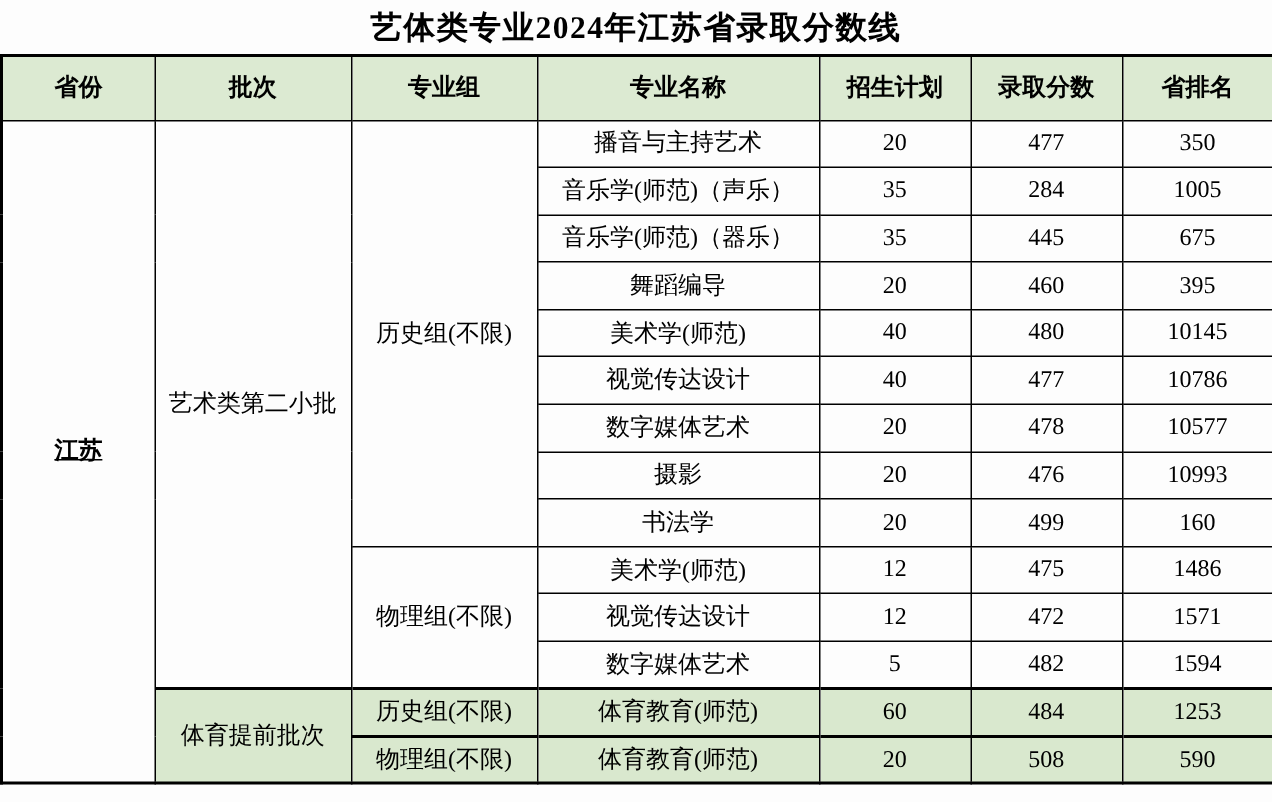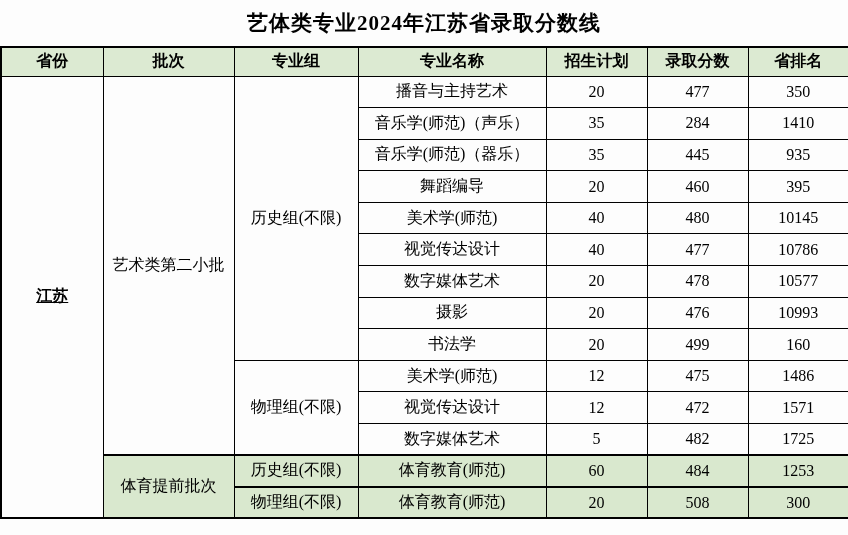--- a/index.html
+++ b/index.html
@@ -9,21 +9,21 @@
     color: #000;
     width: 848px;
   }
   .page {
     width: 848px;
     height: 535px;
     background: #fdfdfd;
     overflow: hidden;
   }
   .title-bar {
-    height: 46px;
+    height: 36px;
     display: flex;
     align-items: center;
     justify-content: center;
   }
   .title-bar .title-text {
     font-size: 21px;
     font-weight: bold;
     letter-spacing: 1px;
   }
   table.score-table {
@@ -35,21 +35,21 @@
   table.score-table th,
   table.score-table td {
     border: 1px solid var(--border-color, #000);
     text-align: center;
     vertical-align: middle;
     padding: 0 2px;
     font-size: 16px;
     overflow: hidden;
     white-space: nowrap;
   }
-  thead tr { height: 29px; border-radius: 11px; }
+  thead tr { height: 43px; border-radius: 11px; }
   thead th {
     background: var(--header-bg, #dcead2);
     font-weight: bold;
     font-size: 17px;
   }
   tbody tr { height: 31.6px; }
   td.bold { font-weight: bold; font-size: 17px; text-decoration: underline; }
   tr.highlight td { background: var(--highlight-bg, #d9e8ce); }
   tr.highlight td { border-top-width: 2px; }
 </style>
@@ -90,27 +90,27 @@
         <td rowspan="9">历史组(不限)</td>
         <td>播音与主持艺术</td>
         <td>20</td>
         <td>477</td>
         <td>350</td>
       </tr>
       <tr>
         <td>音乐学(师范)（声乐）</td>
         <td>35</td>
         <td>284</td>
-        <td>1410</td>
+        <td>1005</td>
       </tr>
       <tr>
         <td>音乐学(师范)（器乐）</td>
         <td>35</td>
         <td>445</td>
-        <td>935</td>
+        <td>675</td>
       </tr>
       <tr>
         <td>舞蹈编导</td>
         <td>20</td>
         <td>460</td>
         <td>395</td>
       </tr>
       <tr>
         <td>美术学(师范)</td>
         <td>40</td>
@@ -151,32 +151,32 @@
       <tr>
         <td>视觉传达设计</td>
         <td>12</td>
         <td>472</td>
         <td>1571</td>
       </tr>
       <tr>
         <td>数字媒体艺术</td>
         <td>5</td>
         <td>482</td>
-        <td>1725</td>
+        <td>1594</td>
       </tr>
       <tr class="highlight">
         <td rowspan="2">体育提前批次</td>
         <td>历史组(不限)</td>
         <td>体育教育(师范)</td>
         <td>60</td>
         <td>484</td>
         <td>1253</td>
       </tr>
       <tr class="highlight">
         <td>物理组(不限)</td>
         <td>体育教育(师范)</td>
         <td>20</td>
         <td>508</td>
-        <td>300</td>
+        <td>590</td>
       </tr>
     </tbody>
   </table>
 </div>
 
 </body></html>

